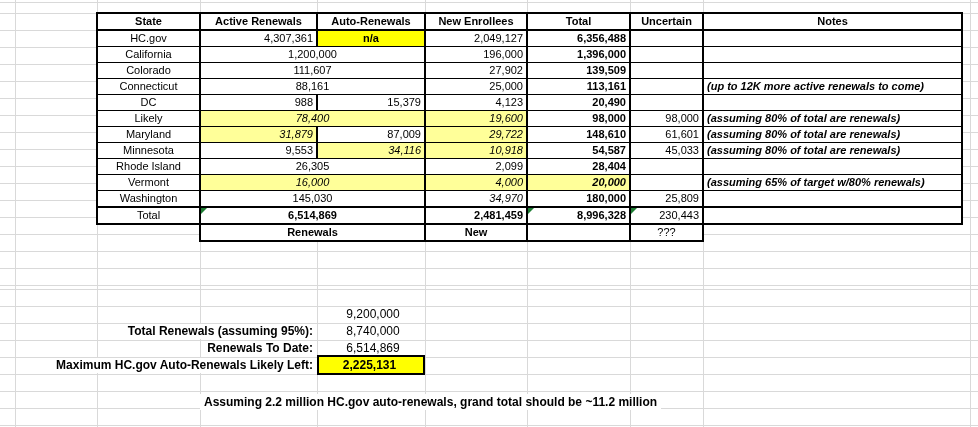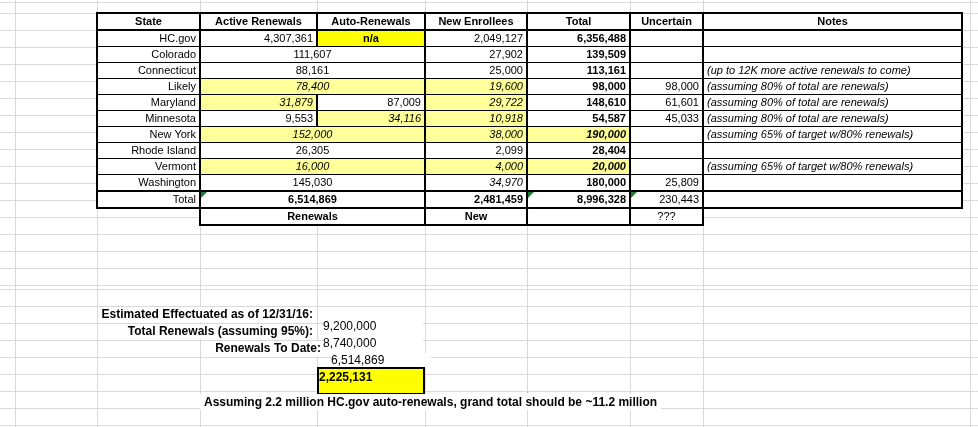--- a/index.html
+++ b/index.html
@@ -12,38 +12,38 @@
   
   #state-table{position:absolute;left:96px;top:12px;border-collapse:collapse;table-layout:fixed;}
   #state-table td,#state-table th{
     border:1px solid #000;border-left-width:2px;border-right-width:2px;
     height:15px;line-height:15px;padding:0 3px;font-size:11px;
     background:#fff;overflow:hidden;white-space:nowrap;}
   #state-table thead th{border-top-width:2px;border-bottom-width:2px;font-weight:bold;text-align:center;}
   #state-table tr.total-row td{border-top-width:2px;border-bottom-width:2px;}
   #state-table tr.footer-row td{border-top-width:2px;border-bottom-width:2px;}
   #state-table tr.footer-row td.ghost{border:none;background:transparent;}
-  .c-state{text-align:right;}
+  .c-state{text-align:center;}
   .c-num{text-align:right;}
   .c-total{text-align:right;font-weight:bold;}
-  .c-notes{text-align:left;font-style:italic;}
+  .c-notes{text-align:left;font-style:italic;font-weight:bold;}
   .merged{text-align:center;}
   .hl{background:var(--hl,#ffff99) !important;margin-left:12px;}
   .gold{background:var(--gold,#ffff00) !important;}
   .it{font-style:italic;}
   .b{font-weight:bold;}
   .ctr{text-align:center;}
   .cm{position:relative;}
   .cm::before{content:"";position:absolute;left:0;top:0;width:0;height:0;
     border-top:6px solid var(--cm,#1e7e34);border-right:6px solid transparent;}
   
   .sum-row{position:absolute;left:0;width:430px;height:15px;font-size:12px;line-height:15px;}
   .sum-label{position:absolute;right:115px;top:0;white-space:nowrap;font-weight:bold;background:#fff;padding:0 2px;}
-  .sum-value{position:absolute;right:7px;top:0;width:100px;text-align:left;background:#fff;margin-top:12px;}
-  .sum-value.gold-box{right:5px;width:108px;height:28px;line-height:16px;top:-3px;
+  .sum-value{position:absolute;right:7px;top:0;width:100px;text-align:center;background:#fff;}
+  .sum-value.gold-box{right:5px;width:108px;height:20px;line-height:16px;top:-3px;
     box-sizing:border-box;border:2px solid #000;background:var(--gold,#ffff00);
     font-weight:bold;padding-right:3px;}
   
   #footnote{position:absolute;left:200px;top:394px;height:16px;line-height:16px;
     font-size:12px;font-weight:bold;background:#fff;padding:0 4px;white-space:nowrap;}
 </style>
 </head>
 <body>
 
 <div id="sheet">
@@ -111,34 +111,51 @@
         <tr>
           <td class="c-state">HC.gov</td>
           <td class="c-num">4,307,361</td>
           <td class="c-num gold b ctr">n/a</td>
           <td class="c-num">2,049,127</td>
           <td class="c-num c-total">6,356,488</td>
           <td class="c-num"></td>
           <td class="c-notes"></td>
         </tr>
         <tr>
+          <td class="c-state">California</td>
+          <td class="c-num merged" colspan="2">1,200,000</td>
+          <td class="c-num">196,000</td>
+          <td class="c-num c-total">1,396,000</td>
+          <td class="c-num"></td>
+          <td class="c-notes"></td>
+        </tr>
+        <tr>
           <td class="c-state">Colorado</td>
           <td class="c-num merged" colspan="2">111,607</td>
           <td class="c-num">27,902</td>
           <td class="c-num c-total">139,509</td>
           <td class="c-num"></td>
           <td class="c-notes"></td>
         </tr>
         <tr>
           <td class="c-state">Connecticut</td>
           <td class="c-num merged" colspan="2">88,161</td>
           <td class="c-num">25,000</td>
           <td class="c-num c-total">113,161</td>
           <td class="c-num"></td>
           <td class="c-notes">(up to 12K more active renewals to come)</td>
+        </tr>
+        <tr>
+          <td class="c-state">DC</td>
+          <td class="c-num">988</td>
+          <td class="c-num">15,379</td>
+          <td class="c-num">4,123</td>
+          <td class="c-num c-total">20,490</td>
+          <td class="c-num"></td>
+          <td class="c-notes"></td>
         </tr>
         <tr>
           <td class="c-state">Likely</td>
           <td class="c-num merged hl it" colspan="2">78,400</td>
           <td class="c-num hl it">19,600</td>
           <td class="c-num c-total">98,000</td>
           <td class="c-num">98,000</td>
           <td class="c-notes">(assuming 80% of total are renewals)</td>
         </tr>
         <tr>
@@ -153,28 +170,20 @@
         <tr>
           <td class="c-state">Minnesota</td>
           <td class="c-num">9,553</td>
           <td class="c-num hl it">34,116</td>
           <td class="c-num hl it">10,918</td>
           <td class="c-num c-total">54,587</td>
           <td class="c-num">45,033</td>
           <td class="c-notes">(assuming 80% of total are renewals)</td>
         </tr>
         <tr>
-          <td class="c-state">New York</td>
-          <td class="c-num merged hl it" colspan="2">152,000</td>
-          <td class="c-num hl it">38,000</td>
-          <td class="c-num c-total hl it">190,000</td>
-          <td class="c-num"></td>
-          <td class="c-notes">(assuming 65% of target w/80% renewals)</td>
-        </tr>
-        <tr>
           <td class="c-state">Rhode Island</td>
           <td class="c-num merged" colspan="2">26,305</td>
           <td class="c-num">2,099</td>
           <td class="c-num c-total">28,404</td>
           <td class="c-num"></td>
           <td class="c-notes"></td>
         </tr>
         <tr>
           <td class="c-state">Vermont</td>
           <td class="c-num merged hl it" colspan="2">16,000</td>
@@ -205,30 +214,30 @@
           <td class="b ctr">New</td>
           <td class=""></td>
           <td class="ctr">???</td>
           <td class="ghost"></td>
         </tr>
       </tbody>
   </table>
 
   <div id="summary">
       <div class="sum-row" style="top: 307px;">
-        <div class="sum-label">Estimated Effectuated as of 12/31/16:</div>
         <div class="sum-value">9,200,000</div>
       </div>
       <div class="sum-row" style="top: 324px;">
         <div class="sum-label">Total Renewals (assuming 95%):</div>
         <div class="sum-value">8,740,000</div>
       </div>
-      <div class="sum-row" style="top: 341px; padding-left: 8px;">
+      <div class="sum-row" style="top: 341px;">
         <div class="sum-label">Renewals To Date:</div>
         <div class="sum-value">6,514,869</div>
       </div>
       <div class="sum-row" style="top: 358px;">
+        <div class="sum-label">Maximum HC.gov Auto-Renewals Likely Left:</div>
         <div class="sum-value gold-box">2,225,131</div>
       </div>
     </div>
 
   <div id="footnote">Assuming 2.2 million HC.gov auto-renewals, grand total should be ~11.2 million</div>
 </div>
 
 </body></html>

